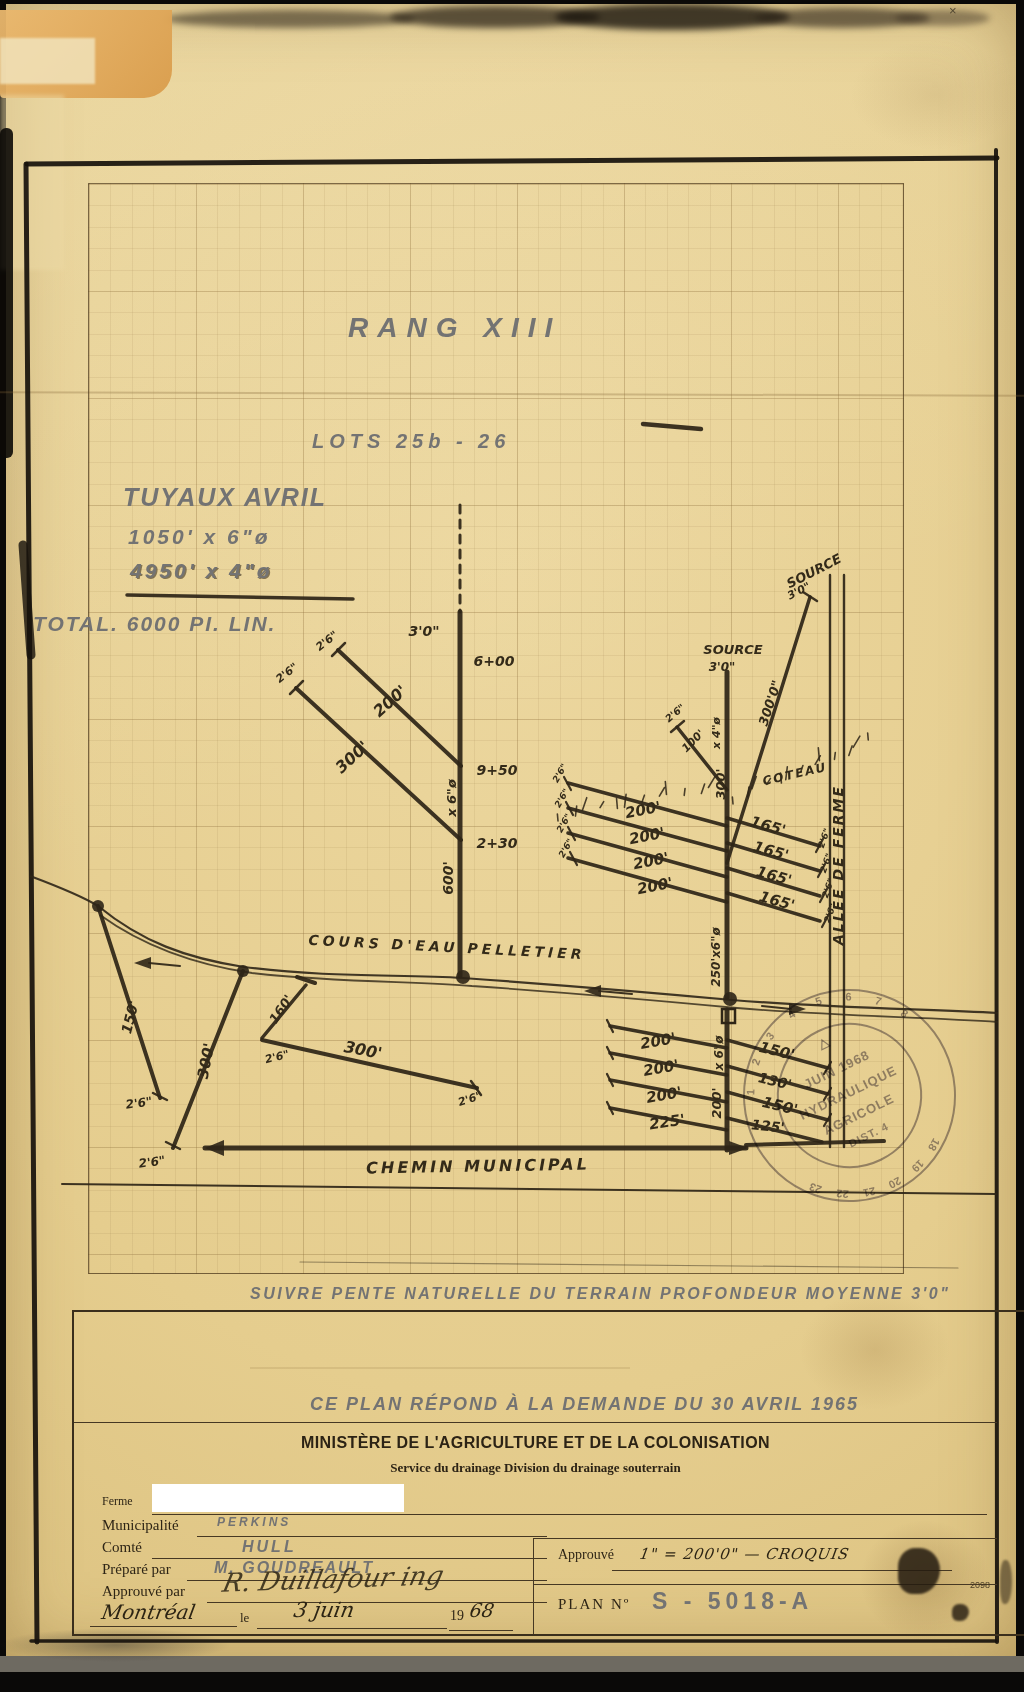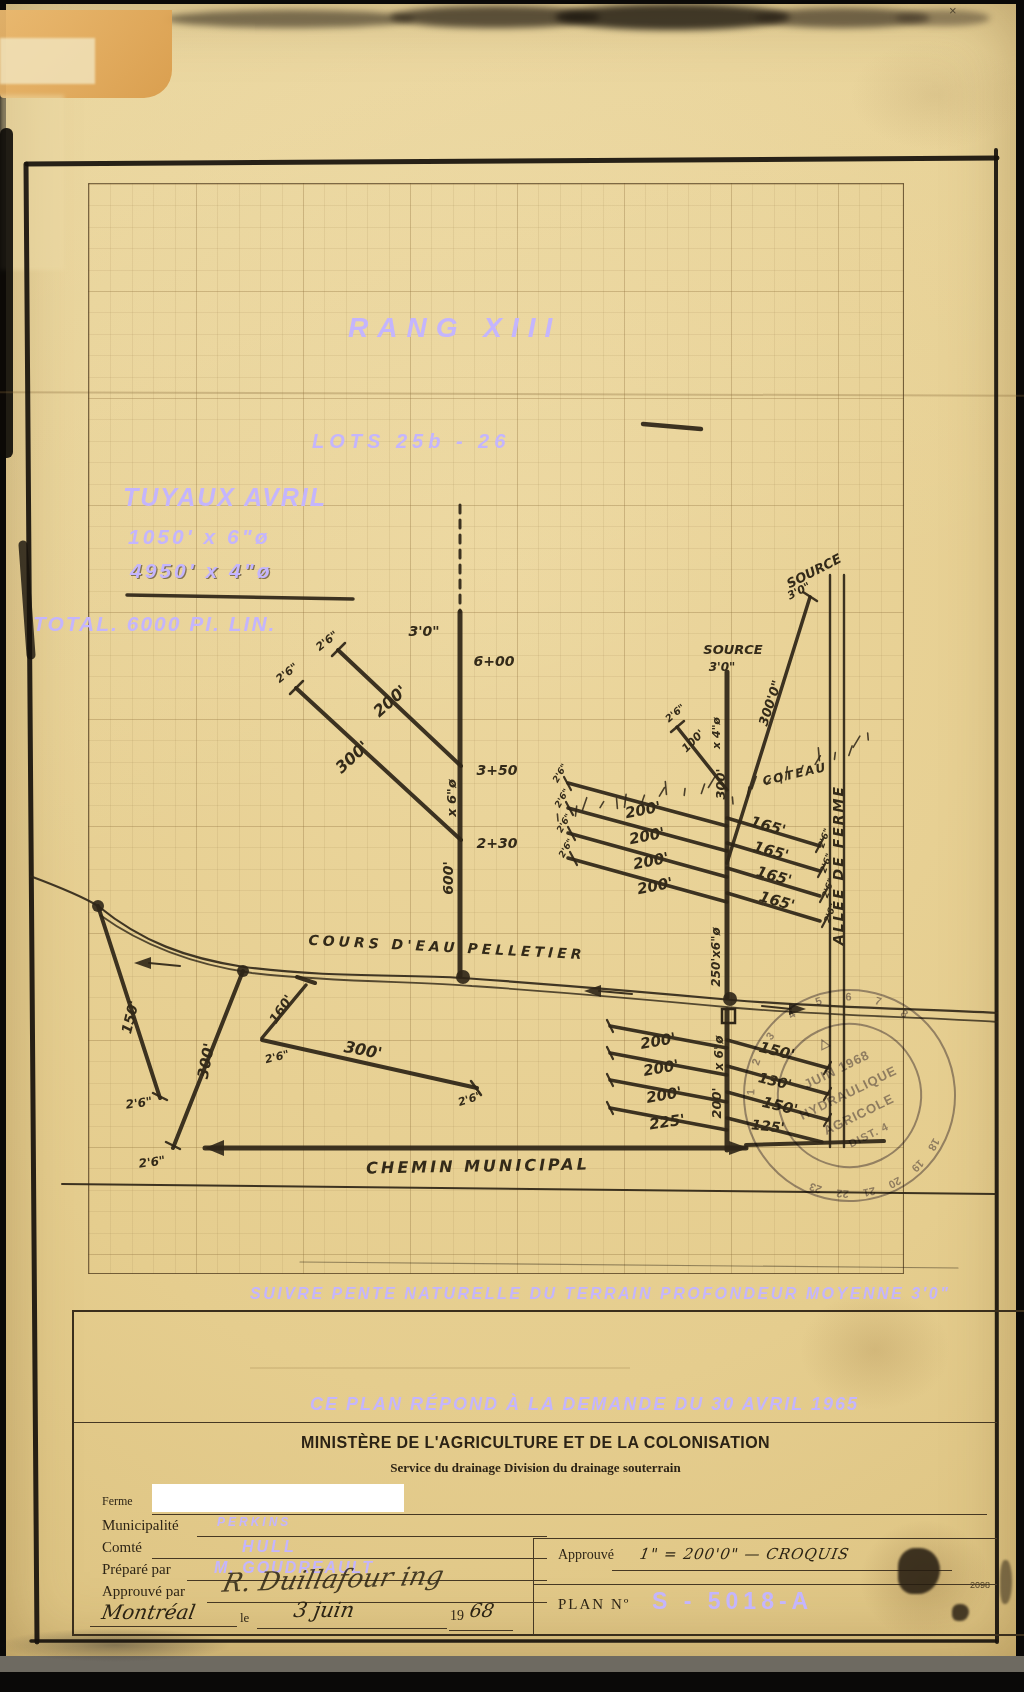--- a/index.html
+++ b/index.html
@@ -26,21 +26,21 @@
   #gridbox{position:absolute;left:88px;top:183px;width:814px;height:1089px;
     border:1.5px solid rgba(82,63,33,.72);
     background:
       repeating-linear-gradient(to right, rgba(143,112,60,.26) 0 1px, transparent 1px 107px),
       repeating-linear-gradient(to bottom, rgba(143,112,60,.26) 0 1px, transparent 1px 107px),
       repeating-linear-gradient(to right, rgba(150,122,72,.13) 0 1px, transparent 1px 21.4px),
       repeating-linear-gradient(to bottom, rgba(150,122,72,.13) 0 1px, transparent 1px 21.4px);}
   #diagram-svg{position:absolute;left:0;top:0;}
   
   .hw{position:absolute;font-family:"Liberation Sans",sans-serif;font-style:italic;font-weight:700;
-      color:#c4b5fd;white-space:nowrap;}
+      color:#737373;white-space:nowrap;}
   .dlabel{position:absolute;font-family:"DejaVu Sans",sans-serif;font-style:italic;font-weight:600;
       color:#332a19;white-space:nowrap;transform-origin:center;}
   #t-rang{left:348px;top:312px;font-size:28px;letter-spacing:9px;}
   #t-lots{left:312px;top:430px;font-size:20px;letter-spacing:5px;}
   #t-tuyaux{left:123px;top:483px;font-size:25px;letter-spacing:2px;}
   #t-tl1{left:128px;top:525px;font-size:21px;letter-spacing:3px;}
   #t-tl2{left:130px;top:559px;font-size:21px;letter-spacing:3px;text-shadow:1.3px 1px 0 rgba(46,37,22,.55);}
   #t-total{left:33px;top:612px;font-size:21px;letter-spacing:2px;}
   #t-note{left:250px;top:1285px;font-size:16px;letter-spacing:2.5px;font-weight:600;}
   
@@ -190,21 +190,21 @@
     <line x1="815.1329873245718" y1="764.3235018602733" x2="820.2833680736724" y2="755.7518288532522" stroke="#2e2517" stroke-width="1.6" stroke-linecap="round" opacity="0.85"></line>
     <line x1="819.4497318656739" y1="760.6503805610516" x2="818.3167072099544" y2="747.699849485859" stroke="#2e2517" stroke-width="1.6" stroke-linecap="round" opacity="0.85"></line>
     <line x1="834.4516907512273" y1="759.4427890159616" x2="835.3047761550633" y2="752.4949659544724" stroke="#2e2517" stroke-width="1.6" stroke-linecap="round" opacity="0.85"></line>
     <line x1="848.8466225541442" y1="755.3890070110173" x2="852.1023040987158" y2="745.9338212550241" stroke="#2e2517" stroke-width="1.6" stroke-linecap="round" opacity="0.85"></line>
     <line x1="853.1692505287212" y1="747.3469900238342" x2="859.864745502552" y2="736.2038151147068" stroke="#2e2517" stroke-width="1.6" stroke-linecap="round" opacity="0.85"></line>
     <line x1="868.268832290102" y1="740.0174671244486" x2="867.6587420908684" y2="733.0441042378063" stroke="#2e2517" stroke-width="1.6" stroke-linecap="round" opacity="0.85"></line>
   </svg>
 <div id="dlabels">
     <div class="dlabel" style="left: 424px; top: 631px; font-size: 14px; transform: translate(-50%, -50%) rotate(0deg);">3'0"</div>
     <div class="dlabel" style="left: 494px; top: 661px; font-size: 14px; transform: translate(-50%, -50%) rotate(0deg);">6+00</div>
-    <div class="dlabel" style="left: 497px; top: 770px; font-size: 14px; transform: translate(-50%, -50%) rotate(0deg);">3+50</div>
+    <div class="dlabel" style="left: 497px; top: 770px; font-size: 14px; transform: translate(-50%, -50%) rotate(0deg);">9+50</div>
     <div class="dlabel" style="left: 497px; top: 843px; font-size: 14px; transform: translate(-50%, -50%) rotate(0deg);">2+30</div>
     <div class="dlabel" style="left: 451px; top: 798px; font-size: 13px; transform: translate(-50%, -50%) rotate(-90deg);">x 6"ø</div>
     <div class="dlabel" style="left: 448px; top: 878px; font-size: 14px; transform: translate(-50%, -50%) rotate(-90deg);">600'</div>
     <div class="dlabel" style="left: 390px; top: 701px; font-size: 16px; transform: translate(-50%, -50%) rotate(-41deg);">200'</div>
     <div class="dlabel" style="left: 327px; top: 641px; font-size: 11px; transform: translate(-50%, -50%) rotate(-38deg);">2'6"</div>
     <div class="dlabel" style="left: 352px; top: 757px; font-size: 16px; transform: translate(-50%, -50%) rotate(-42deg);">300'</div>
     <div class="dlabel" style="left: 287px; top: 673px; font-size: 11px; transform: translate(-50%, -50%) rotate(-38deg);">2'6"</div>
     <div class="dlabel" style="left: 733px; top: 649px; font-size: 13px; transform: translate(-50%, -50%) rotate(0deg);">SOURCE</div>
     <div class="dlabel" style="left: 722px; top: 667px; font-size: 12px; transform: translate(-50%, -50%) rotate(0deg);">3'0"</div>
     <div class="dlabel" style="left: 814px; top: 571px; font-size: 13px; transform: translate(-50%, -50%) rotate(-27deg);">SOURCE</div>

